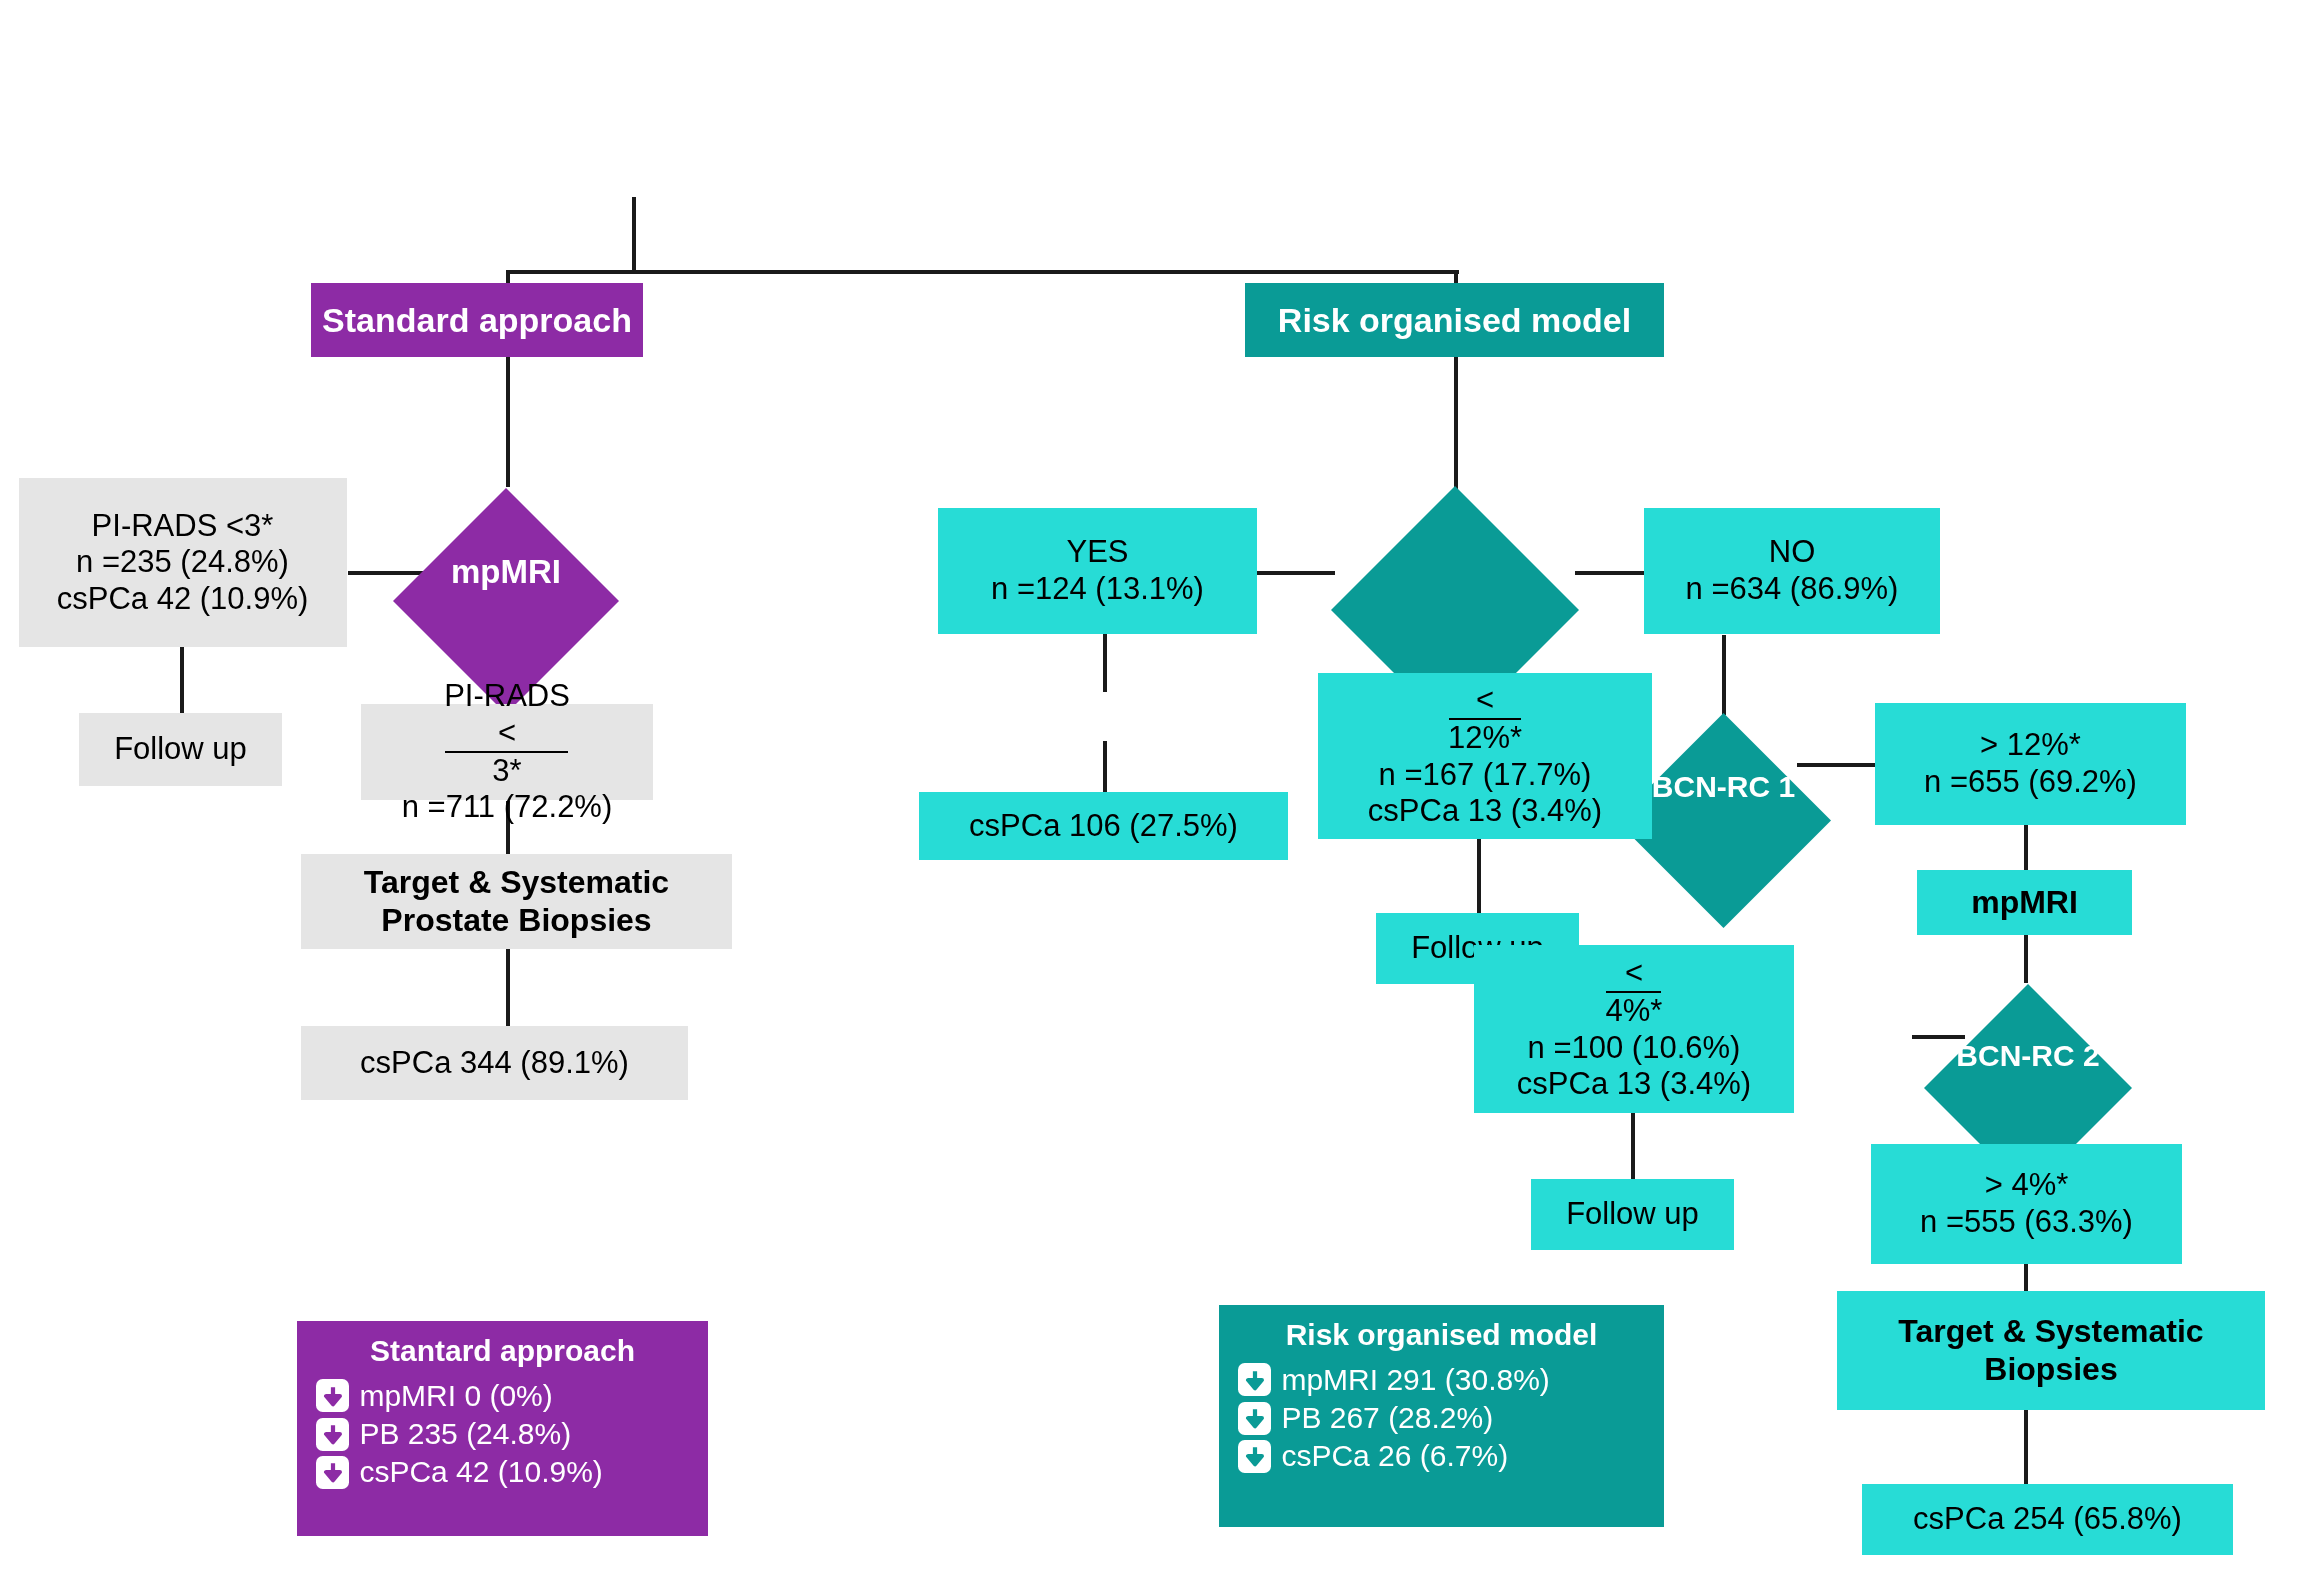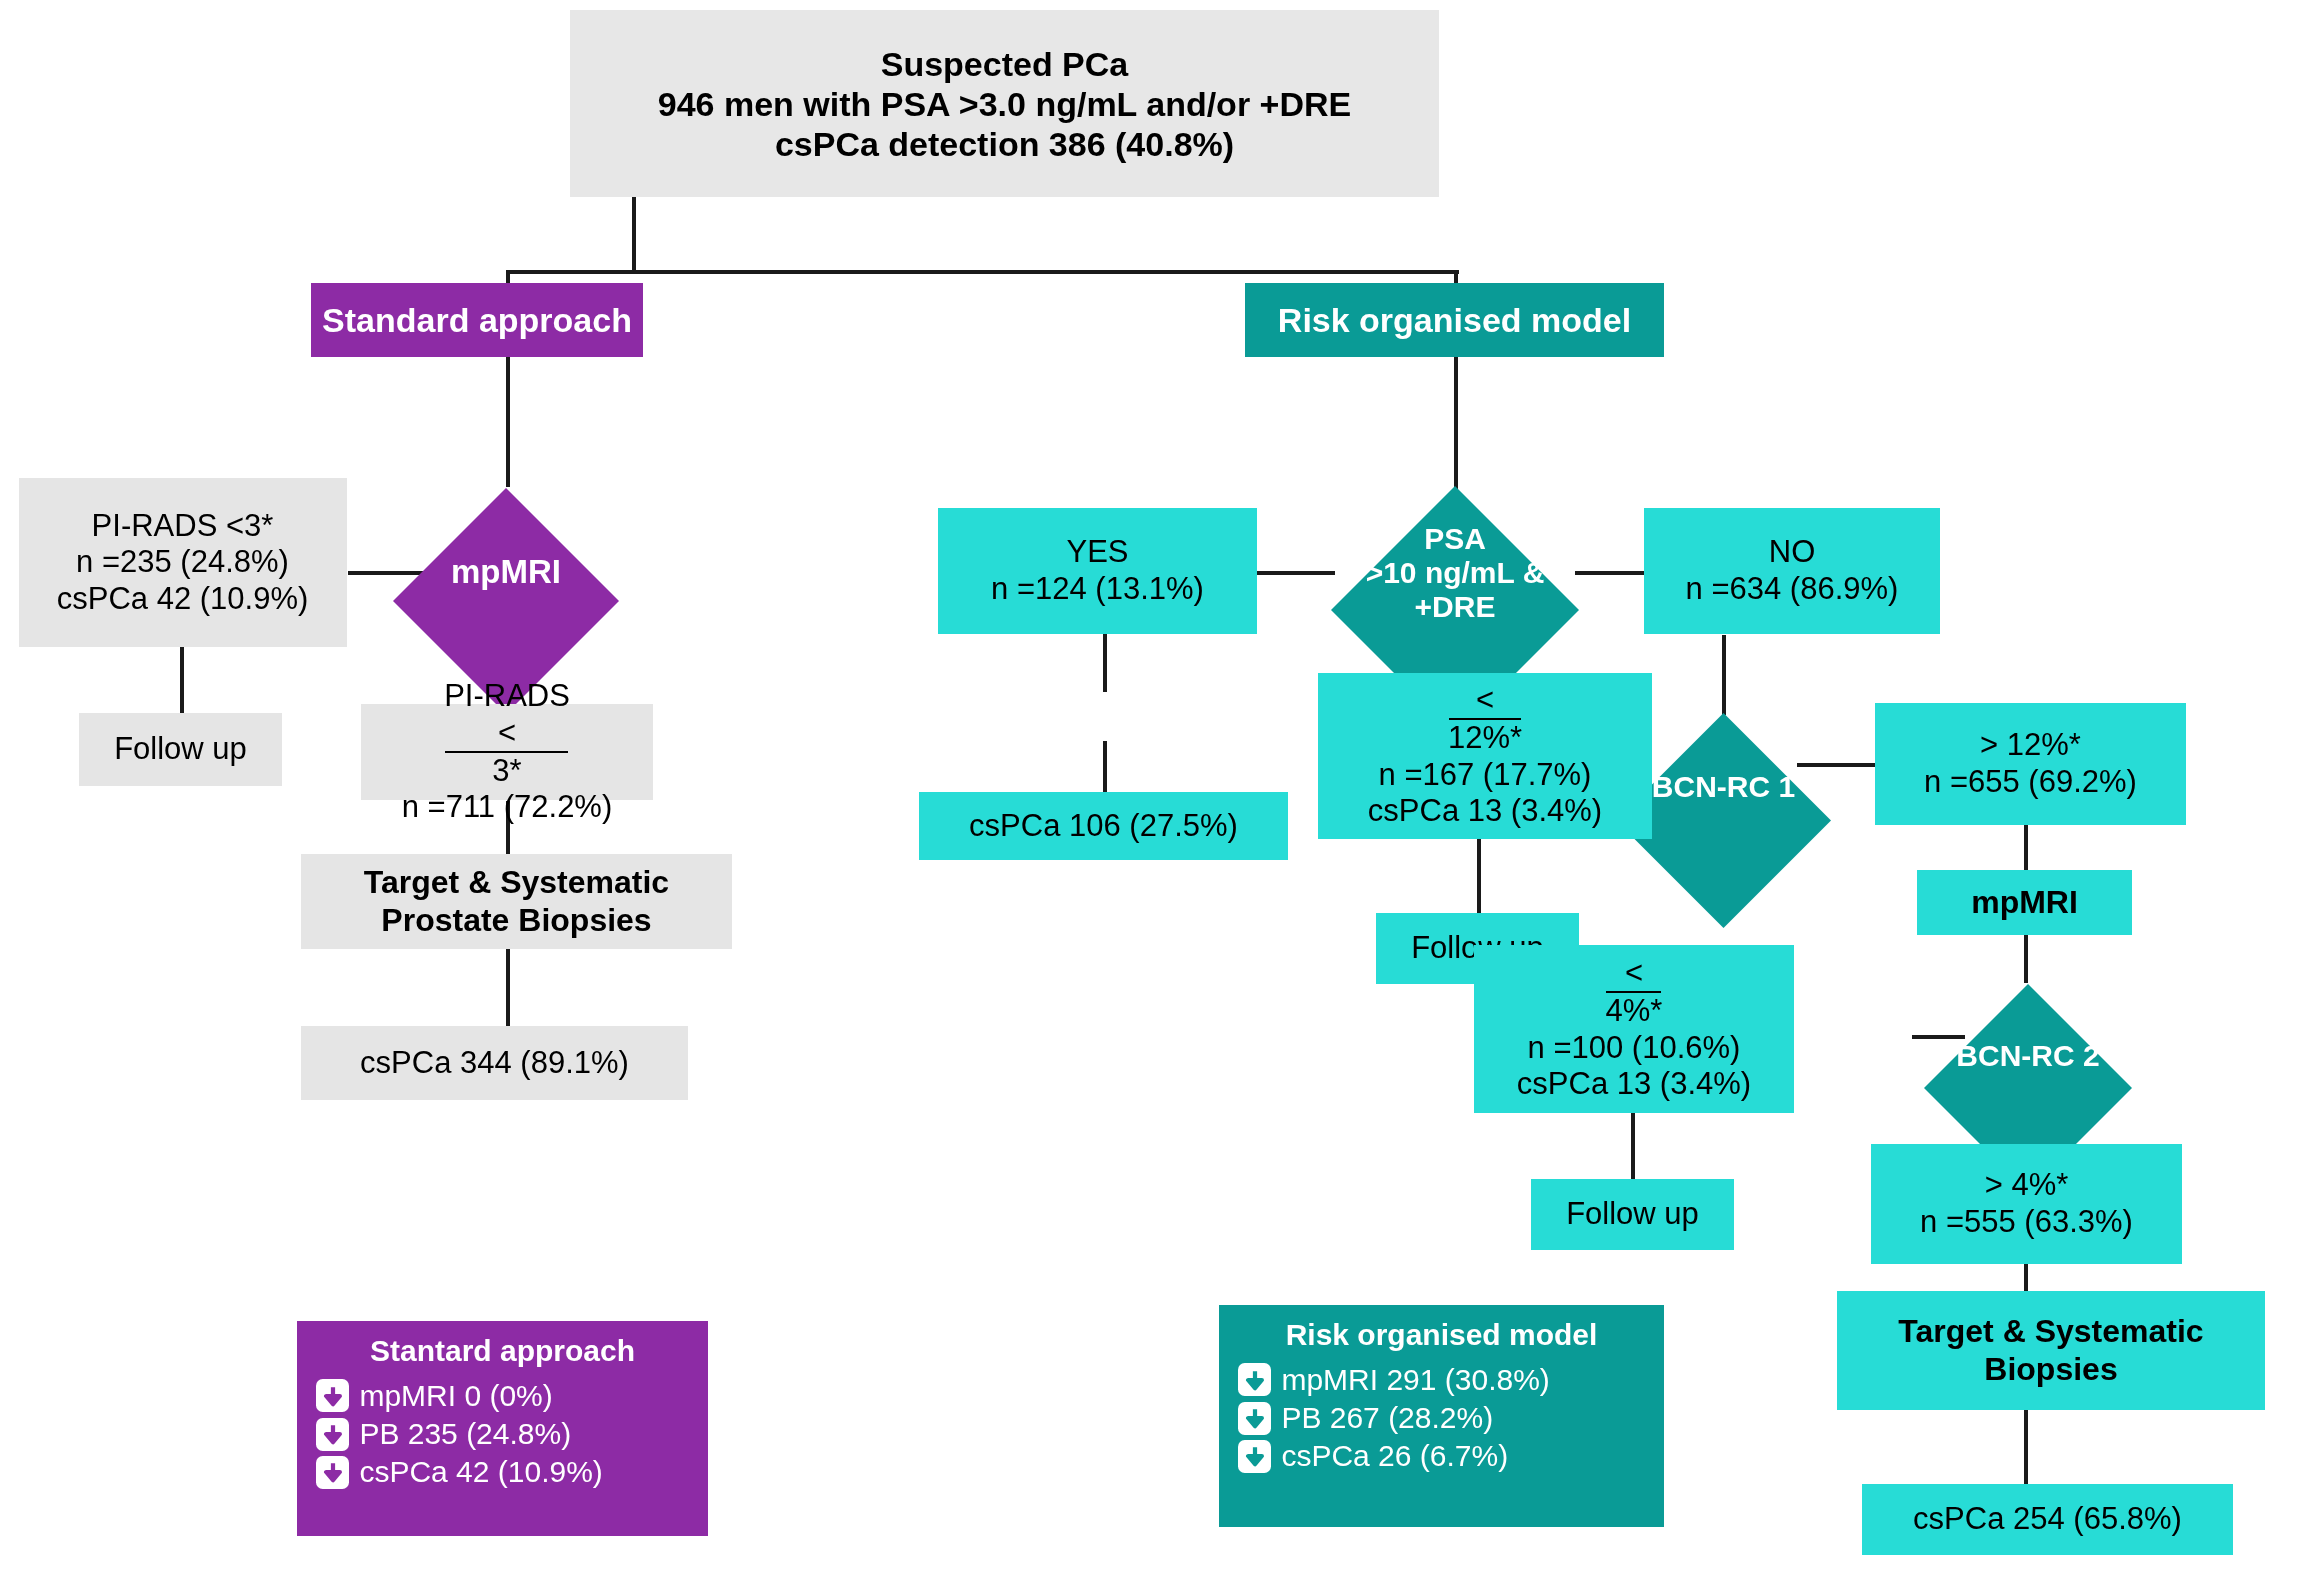--- a/index.html
+++ b/index.html
@@ -93,25 +93,20 @@
   <div class="ln lnh" style="left:1912px;top:1035px;width:53px;height:3.7px;"></div>
 
   <div class="ln lnv" style="left:2024px;top:1085px;width:3.7px;height:59px;"></div>
 
   <div class="ln lnv" style="left:1631px;top:1112px;width:3.7px;height:67px;"></div>
 
   <div class="ln lnv" style="left:2024px;top:1233px;width:3.7px;height:58px;"></div>
 
   <div class="ln lnv" style="left:2024px;top:1410px;width:3.7px;height:74px;"></div>
 
-  <div class="node f-grey bold" style="left:570px;top:10.4px;width:869px;height:187px;font-size:34px;">
-    <span>Suspected PCa</span>
-    <span>946 men with PSA &gt;3.0 ng/mL and/or +DRE</span>
-    <span>csPCa detection 386 (40.8%)</span>
-  </div>
 
   <div class="node f-purple bold" style="left:311px;top:283px;width:332px;height:74px;font-size:34px;">
     <span>Standard approach</span>
   </div>
 
   <div class="diamond" style="left:393px;top:488px;width:226px;height:168px;font-size:33px;">
     <svg class="dshape" viewBox="0 0 100 100" preserveAspectRatio="none">
       <polygon points="50,0 100,50 50,100 0,50" fill="#8d2ba5"></polygon>
     </svg>
     <div class="dtext">
@@ -148,25 +143,20 @@
   </div>
 
   <div class="node f-teal bold" style="left:1245px;top:283px;width:419px;height:74px;font-size:34px;">
     <span>Risk organised model</span>
   </div>
 
   <div class="diamond" style="left:1331px;top:486px;width:248px;height:174px;font-size:30px;">
     <svg class="dshape" viewBox="0 0 100 100" preserveAspectRatio="none">
       <polygon points="50,0 100,50 50,100 0,50" fill="#0a9b96"></polygon>
     </svg>
-    <div class="dtext">
-      <span>PSA</span>
-      <span>&gt;10 ng/mL &amp;</span>
-      <span>+DRE</span>
-    </div>
   </div>
 
   <div class="node f-lteal" style="left:938px;top:508px;width:319px;height:126px;font-size:31px;">
     <span>YES</span>
     <span>n =124 (13.1%)</span>
   </div>
 
   <div class="node f-lteal" style="left:1644px;top:508px;width:296px;height:126px;font-size:31px;">
     <span>NO</span>
     <span>n =634 (86.9%)</span>

